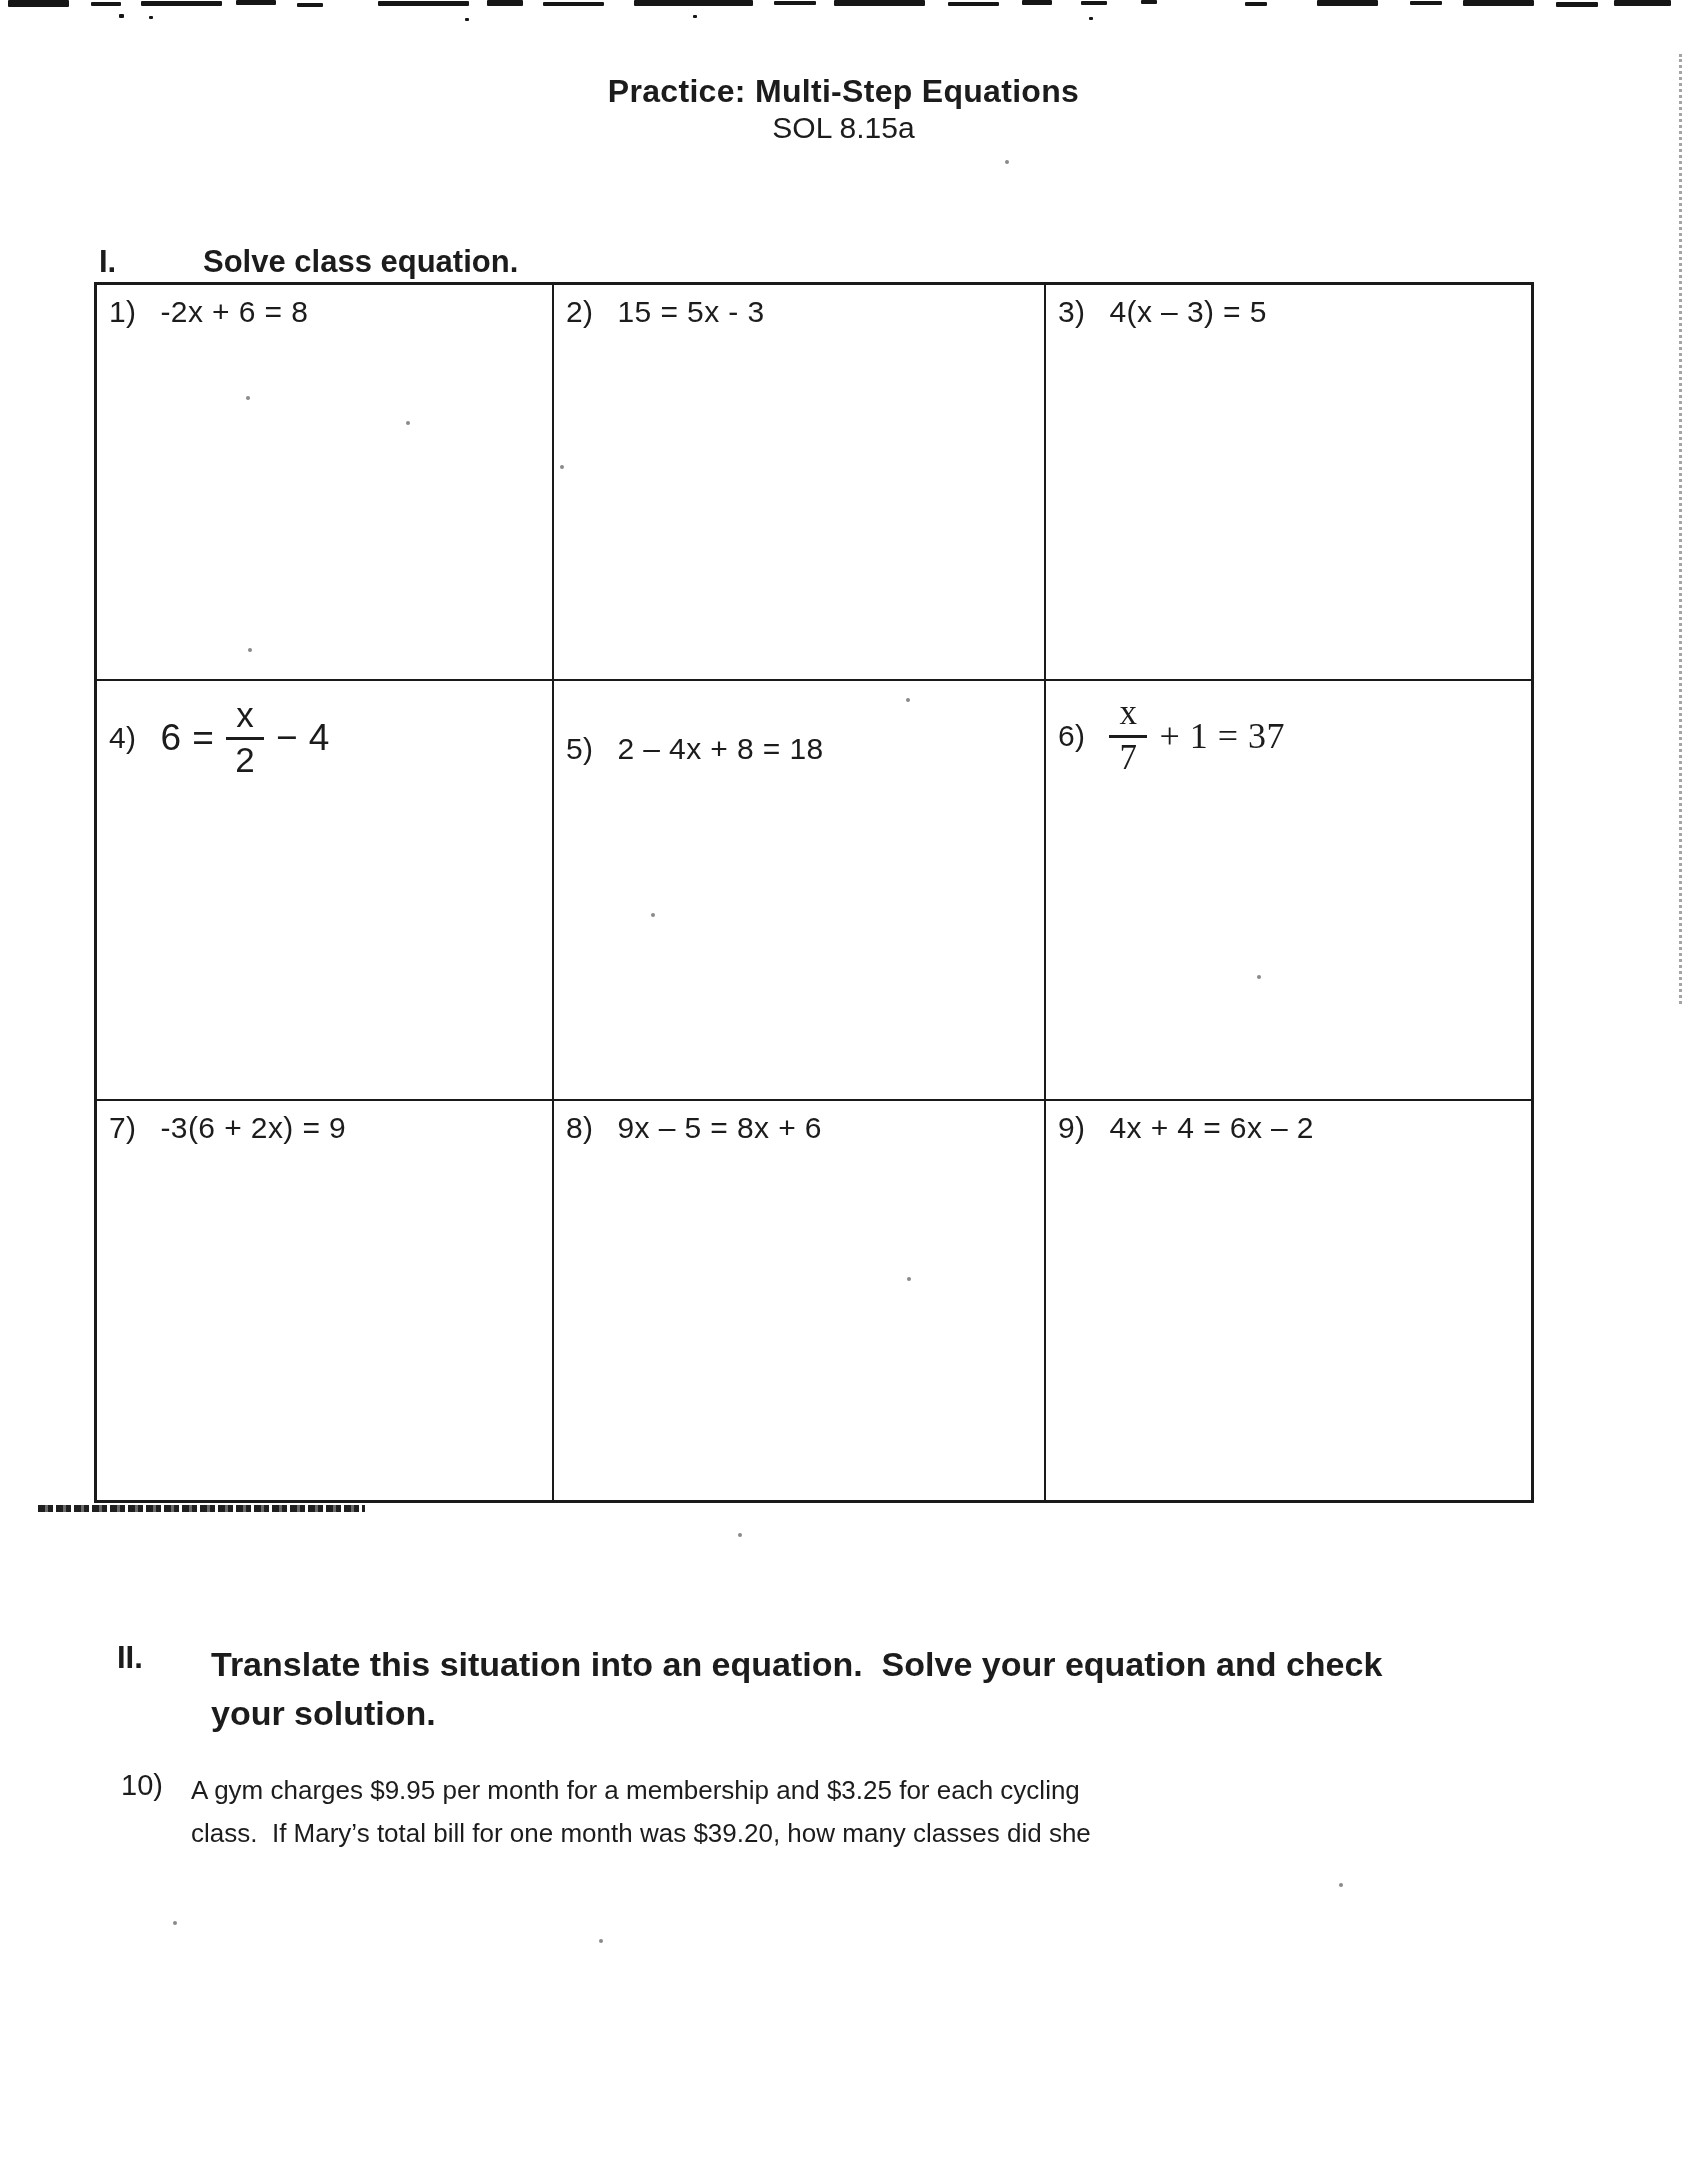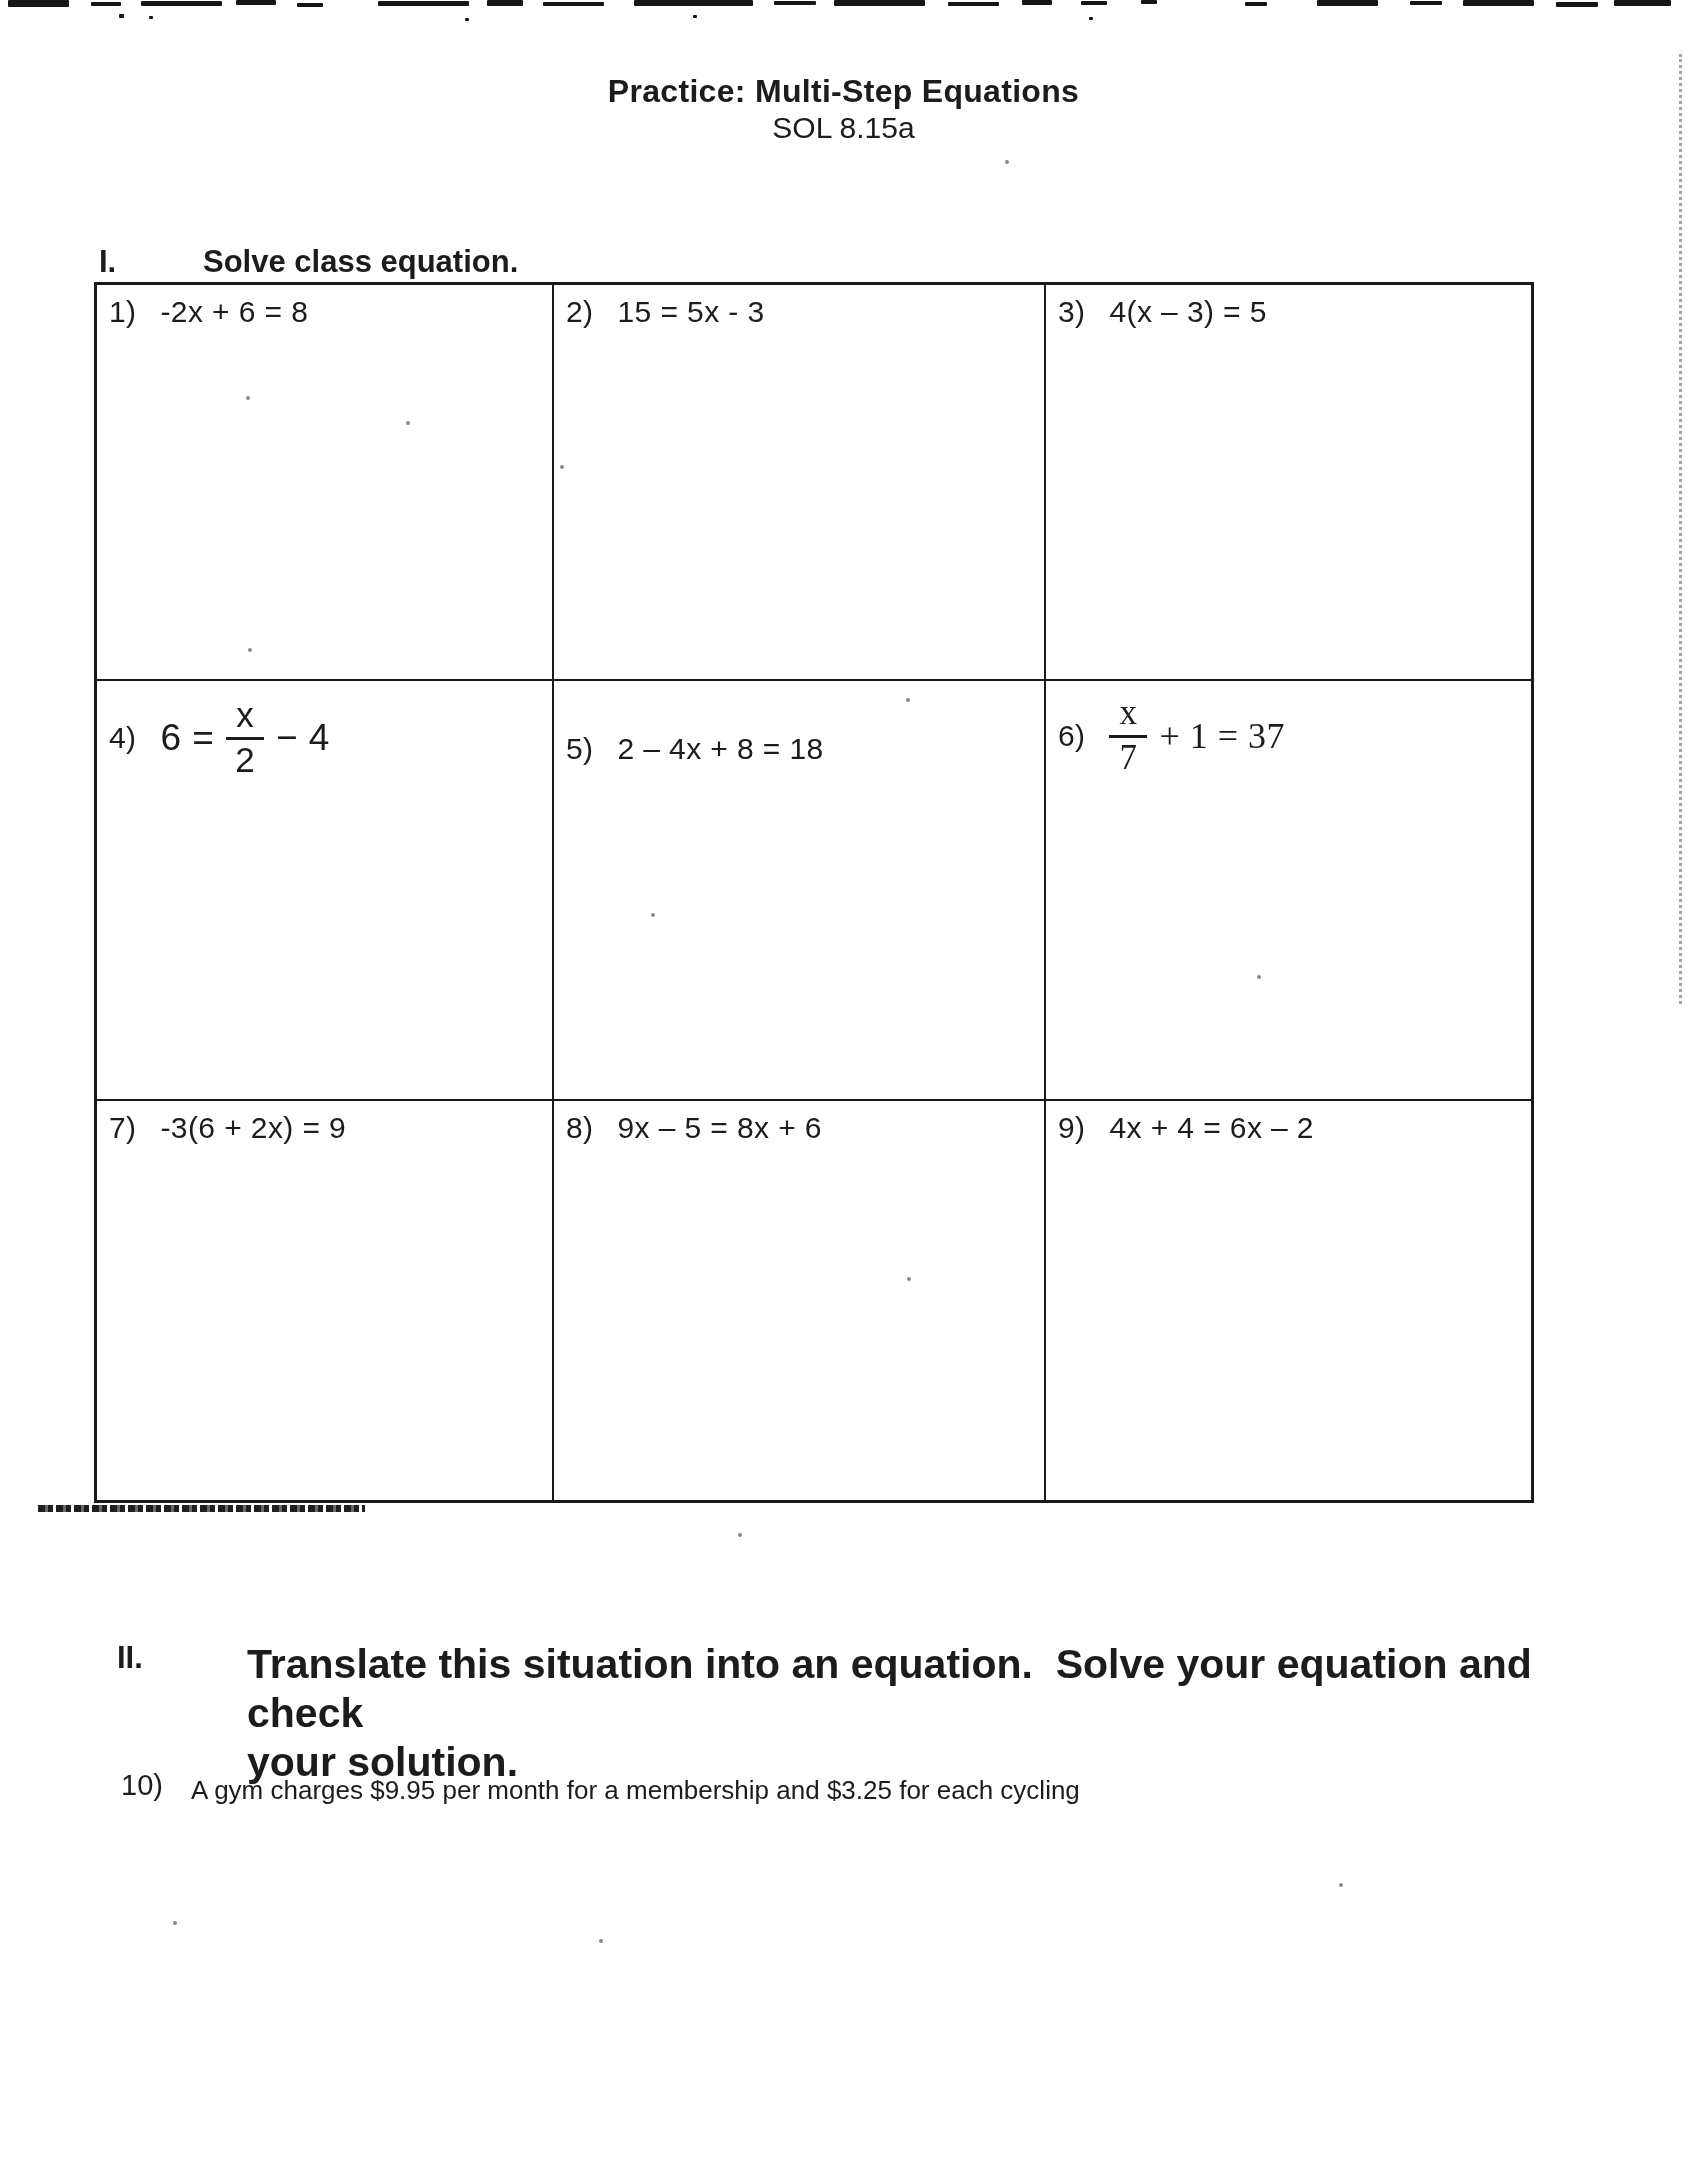--- a/index.html
+++ b/index.html
@@ -44,21 +44,21 @@
   .c4 .expr{font-size:37px;}
   .c6 .expr{font-family:"Liberation Serif",serif;font-size:36px;letter-spacing:0.5px;}
   .frac{display:inline-flex;flex-direction:column;align-items:center;line-height:1.05;}
   .c4 .frac{font-size:35px;}
   .c6 .frac{font-size:35px;}
   .fnum{display:block;padding:0 10px 3px;border-bottom:3px solid #1c1c1c;}
   .fden{display:block;padding-top:2px;}
 
   
   .sec2-num{left:117px;top:1640px;font-weight:bold;font-size:31px;}
-  .sec2-text{left:211px;top:1640px;width:1287px;font-weight:bold;font-size:41px;line-height:49px;margin-left:36px;}
+  .sec2-text{left:211px;top:1640px;width:1287px;font-weight:bold;font-size:34px;line-height:49px;}
   .sec2-text span{display:block;}
 
   .p10-num{left:121px;top:1769px;font-size:29px;}
   .p10-text{left:191px;top:1769px;width:1109px;font-size:26px;line-height:43px;}
   .p10-text span{display:block;}
 </style>
 </head>
 <body>
 
 <div class="abs noise-top">
@@ -197,14 +197,15 @@
 
 <div class="abs sec2-num">II.</div>
 <div class="abs sec2-text">
   <span class="pre">Translate this situation into an equation.  Solve your equation and check</span>
   <span class="pre">your solution.</span>
 </div>
 
 <div class="abs p10-num">10)</div>
 <div class="abs p10-text">
   <span class="pre">A gym charges $9.95 per month for a membership and $3.25 for each cycling</span>
+  <span class="pre">class.  If Mary’s total bill for one month was $39.20, how many classes did she</span>
 </div>
 
 
 </body></html>

